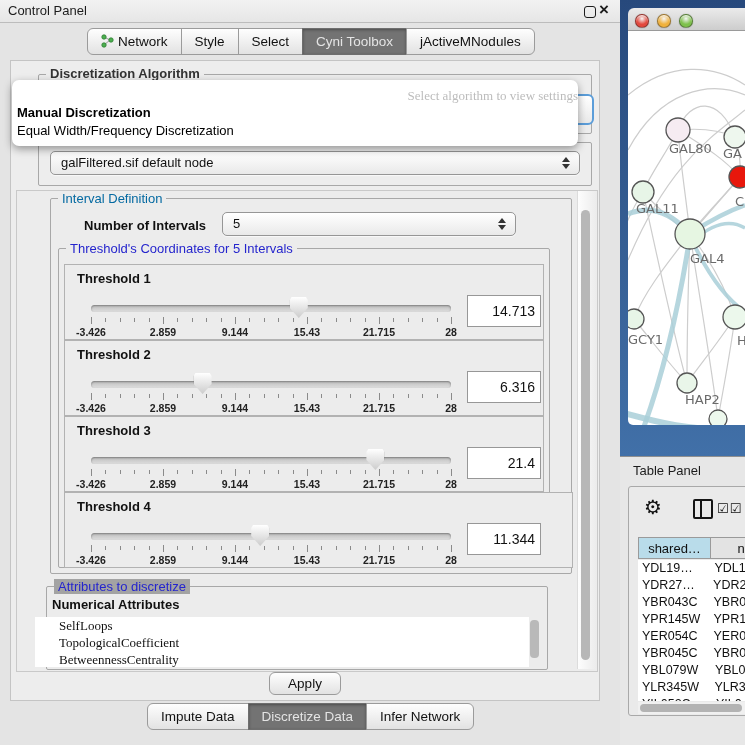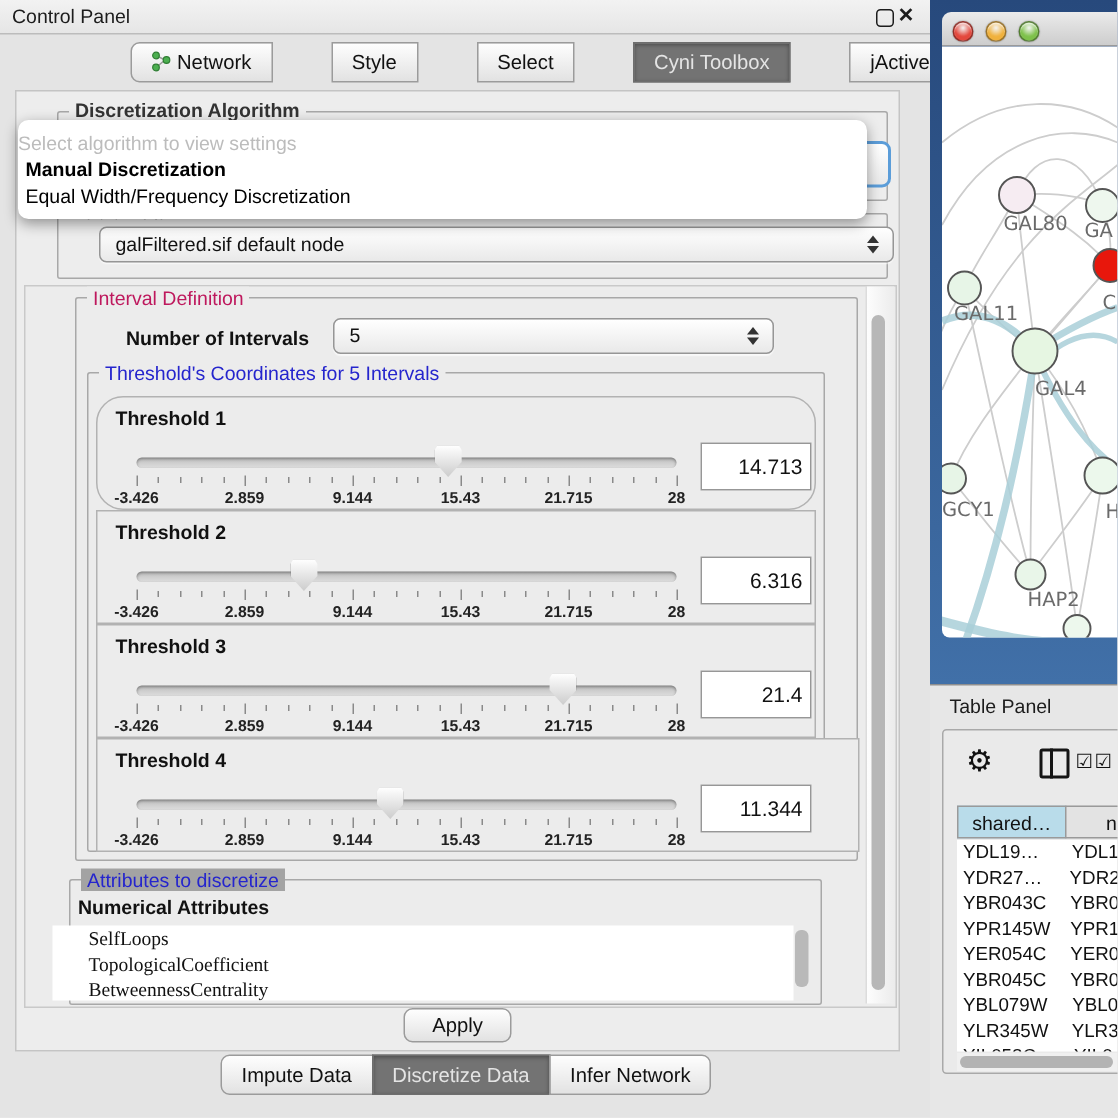--- a/index.html
+++ b/index.html
@@ -13,41 +13,41 @@
   #title{left:8px;top:3px;font-size:13px;color:#1c1c1c;}
   #float-btn{left:584px;top:6px;width:10px;height:10px;border:1.6px solid #1c1c1c;border-radius:3px;}
   #close-btn{left:599px;top:0px;font-size:17px;font-weight:bold;color:#1c1c1c;}
 
   .seg-tabs{display:flex;}
   .seg{height:25px;line-height:25px;padding:0 13px;font-size:13.5px;color:#111;
        background:linear-gradient(#fefefe,#e2e2e2);border:1px solid #9b9b9b;margin-left:-1px;white-space:nowrap;}
   .seg.first{border-radius:6px 0 0 6px;}
   .seg.last{border-radius:0 6px 6px 0;}
   .seg.sel{background:#737373;color:#e4e4e4;border-color:#6e6e6e;box-shadow:inset 0 1px 3px rgba(0,0,0,.35);}
-  #toptabs{left:88px;top:28px;gap:40px;}
+  #toptabs{left:88px;top:28px;}
   #bottomtabs{left:148px;top:703px;}
 
   #mainpanel{left:10px;top:60px;width:588px;height:639px;background:#ededed;border:1px solid #c4c4c4;}
 
   .groupbox{border:1px solid #a8a8a8;border-radius:2px;}
   .grouptitle{position:absolute;font-size:13px;background:#ededed;padding:0 4px;white-space:nowrap;}
-  .gt-green{color:#be185d;}
+  .gt-green{color:#0369a1;}
   .gt-blue{color:#2525cd;}
   .gt-dark{color:#333;}
 
   .combo{background:linear-gradient(#ffffff,#e9e9e9);border:1px solid #969696;border-radius:5px;
          font-size:13px;color:#111;line-height:22px;padding-left:10px;box-shadow:0 1px 1px rgba(255,255,255,.7);}
   .spinner{position:absolute;right:9px;top:50%;margin-top:-7px;width:8px;height:14px;}
   .spinner .up{position:absolute;left:0;top:1px;width:0;height:0;border-left:4px solid transparent;border-right:4px solid transparent;border-bottom:5px solid #333;}
   .spinner .dn{position:absolute;left:0;bottom:1px;width:0;height:0;border-left:4px solid transparent;border-right:4px solid transparent;border-top:5px solid #333;}
 
   
   #algo-popup{left:12px;top:80px;width:566px;height:66px;background:#fff;border-radius:7px;
               box-shadow:0 3px 9px rgba(0,0,0,.38);z-index:40;}
-  #algo-prompt{left:0;top:8px;width:100%;text-align:left;font-size:13px;color:#bcbcbc;}
+  #algo-prompt{left:0;top:8px;width:100%;text-align:right;font-size:13px;color:#bcbcbc;font-family:Liberation Serif, serif;}
   .algo-opt{left:0;width:100%;padding-left:5px;font-size:13px;color:#000;height:17px;line-height:17px;}
   #combo-focus{left:556px;top:94px;width:34px;height:27px;border:2px solid #5b9dd9;border-radius:6px;background:linear-gradient(#fff,#e9e9e9);z-index:5;}
 
   
   #innerpanel{left:16px;top:190px;width:580px;height:480px;background:#ececec;border:1px solid #c9c9c9;}
   #inner-sb-track{left:577px;top:191px;width:18px;height:478px;background:linear-gradient(90deg,#fdfdfd,#ececec);border-left:1px solid #dcdcdc;}
   #inner-sb-thumb{left:581px;top:210px;width:9px;height:450px;border-radius:5px;background:#b7b7b7;}
 
   
   .th-box{position:absolute;left:64px;width:478px;height:74px;border:1px solid #b2b2b2;background:#ececec;}
@@ -134,21 +134,21 @@
     <div id="combo-focus" class="abs"></div>
 
     <div id="algo-popup" class="abs">
       <div id="algo-prompt" class="abs">Select algorithm to view settings</div>
       <div class="abs algo-opt" style="top:24px;font-weight:bold;">Manual Discretization</div>
       <div class="abs algo-opt" style="top:42px;">Equal Width/Frequency Discretization</div>
     </div>
 
     <div class="abs groupbox" style="left:38px;top:142px;width:552px;height:42px;"></div>
     <span class="grouptitle gt-dark" style="left:46px;top:134px;">Table Data</span>
-    <div class="abs combo" style="left:50px;top:151px;width:518px;height:22px;margin-left:16px;">
+    <div class="abs combo" style="left:50px;top:151px;width:518px;height:22px;">
       <span>galFiltered.sif default node</span>
       <span class="spinner">
           <span class="up"></span>
           <span class="dn"></span>
         </span>
     </div>
 
     <div id="innerpanel" class="abs"></div>
     <div id="inner-sb-track" class="abs"></div>
     <div id="inner-sb-thumb" class="abs"></div>
@@ -161,21 +161,21 @@
       <span>5</span>
       <span class="spinner">
           <span class="up"></span>
           <span class="dn"></span>
         </span>
     </div>
 
     <div class="abs groupbox" style="left:58px;top:248px;width:490px;height:318px;"></div>
     <span class="grouptitle gt-blue" style="left:66px;top:241px;background:#ececec;">Threshold's Coordinates for 5 Intervals</span>
 
-    <div class="th-box" style="top:264px;border-radius:18px;">
+    <div class="th-box" style="top:264px;">
       <span class="th-label">Threshold 1</span>
       <div class="track"></div>
       <div class="thumb" style="left: 224.791px;"></div>
       <div class="ticks">
           <span class="tick major" style="left: 0%;"></span>
           <span class="tick" style="left: 4%;"></span>
           <span class="tick" style="left: 8%;"></span>
           <span class="tick" style="left: 12%;"></span>
           <span class="tick" style="left: 16%;"></span>
           <span class="tick major" style="left: 20%;"></span>

